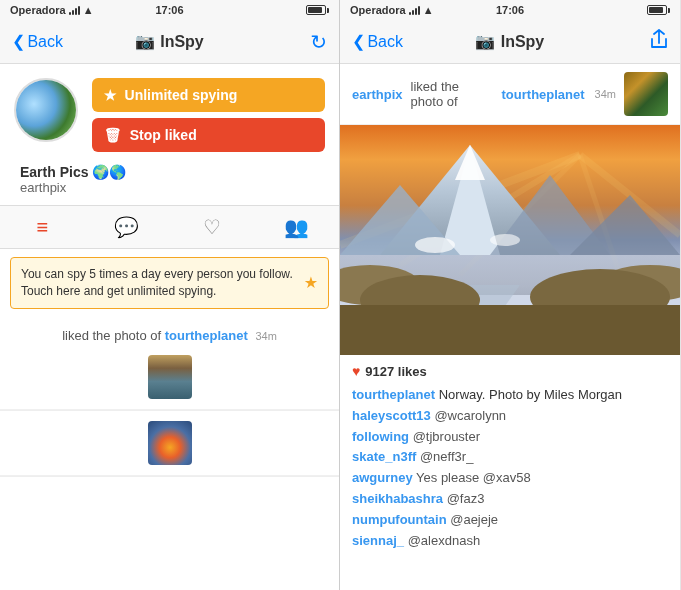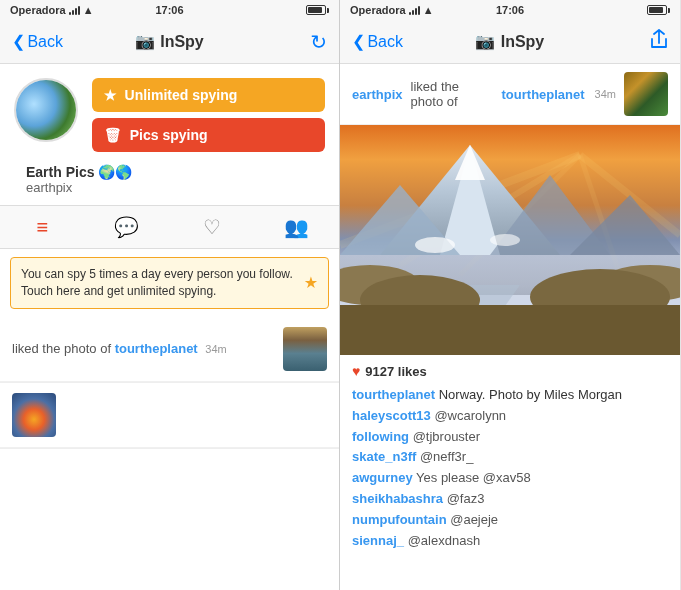--- a/index.html
+++ b/index.html
@@ -129,21 +129,21 @@
       gap: 8px;
       font-size: 14px;
       font-weight: 600;
       cursor: pointer;
       width: 100%;
     }
     .btn-icon { font-size: 14px; }
 
     
     .profile-info {
-      padding: 4px 26px 10px;
+      padding: 4px 20px 10px;
       background: #fff;
     }
     .profile-name {
       font-size: 14px;
       font-weight: 600;
       color: #333;
     }
     .profile-username {
       font-size: 13px;
       color: #666;
@@ -191,20 +191,21 @@
     .feed-list {
       flex: 1;
       overflow-y: auto;
     }
     .feed-item {
       display: flex;
       align-items: center;
       padding: 10px 12px;
       border-bottom: 1px solid #f0f0f0;
       gap: 10px;
+      flex-direction: column;
     }
     .feed-text {
       flex: 1;
       font-size: 13px;
       color: #555;
       line-height: 1.4;
     }
     .feed-text .username-link {
       color: #3897f0;
       font-weight: 600;
@@ -442,21 +443,21 @@
     <div class="profile-avatar">
       <div class="avatar-inner"></div>
     </div>
     <div class="profile-buttons">
       <button class="btn-unlimited">
         <span class="btn-icon">★</span>
         <span>Unlimited spying</span>
       </button>
       <button class="btn-stop">
         <span class="btn-icon">🗑</span>
-        <span>Pics spying</span>
+        <span>Stop liked</span>
       </button>
     </div>
   </div>
 
   <div class="profile-info">
     <div class="profile-name">Earth Pics 🌍🌎</div>
     <div class="profile-username">earthpix</div>
   </div>
 
   <div class="tab-bar">

